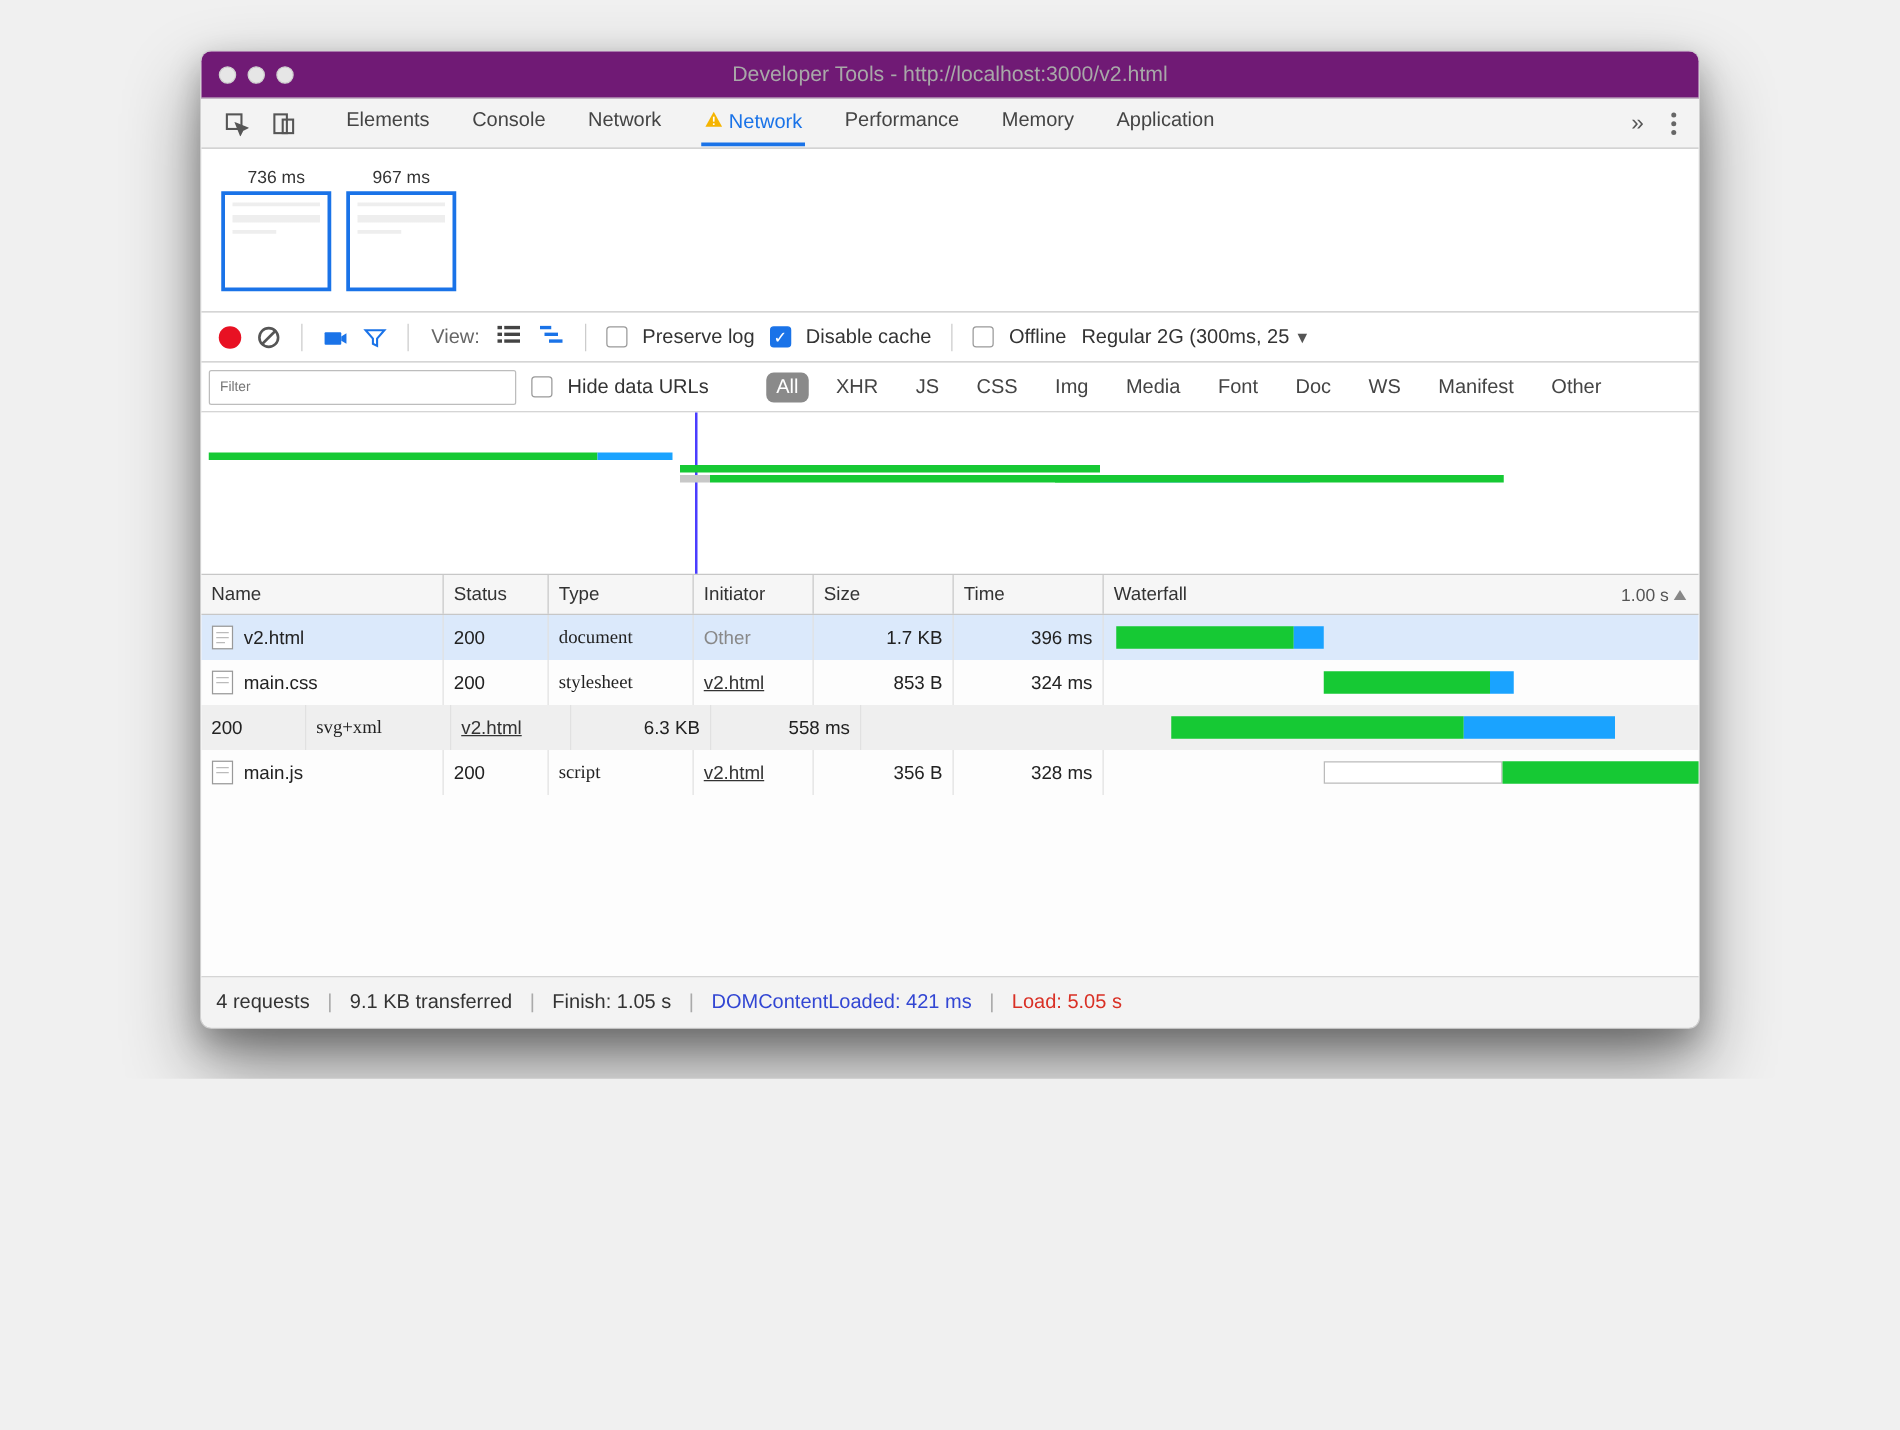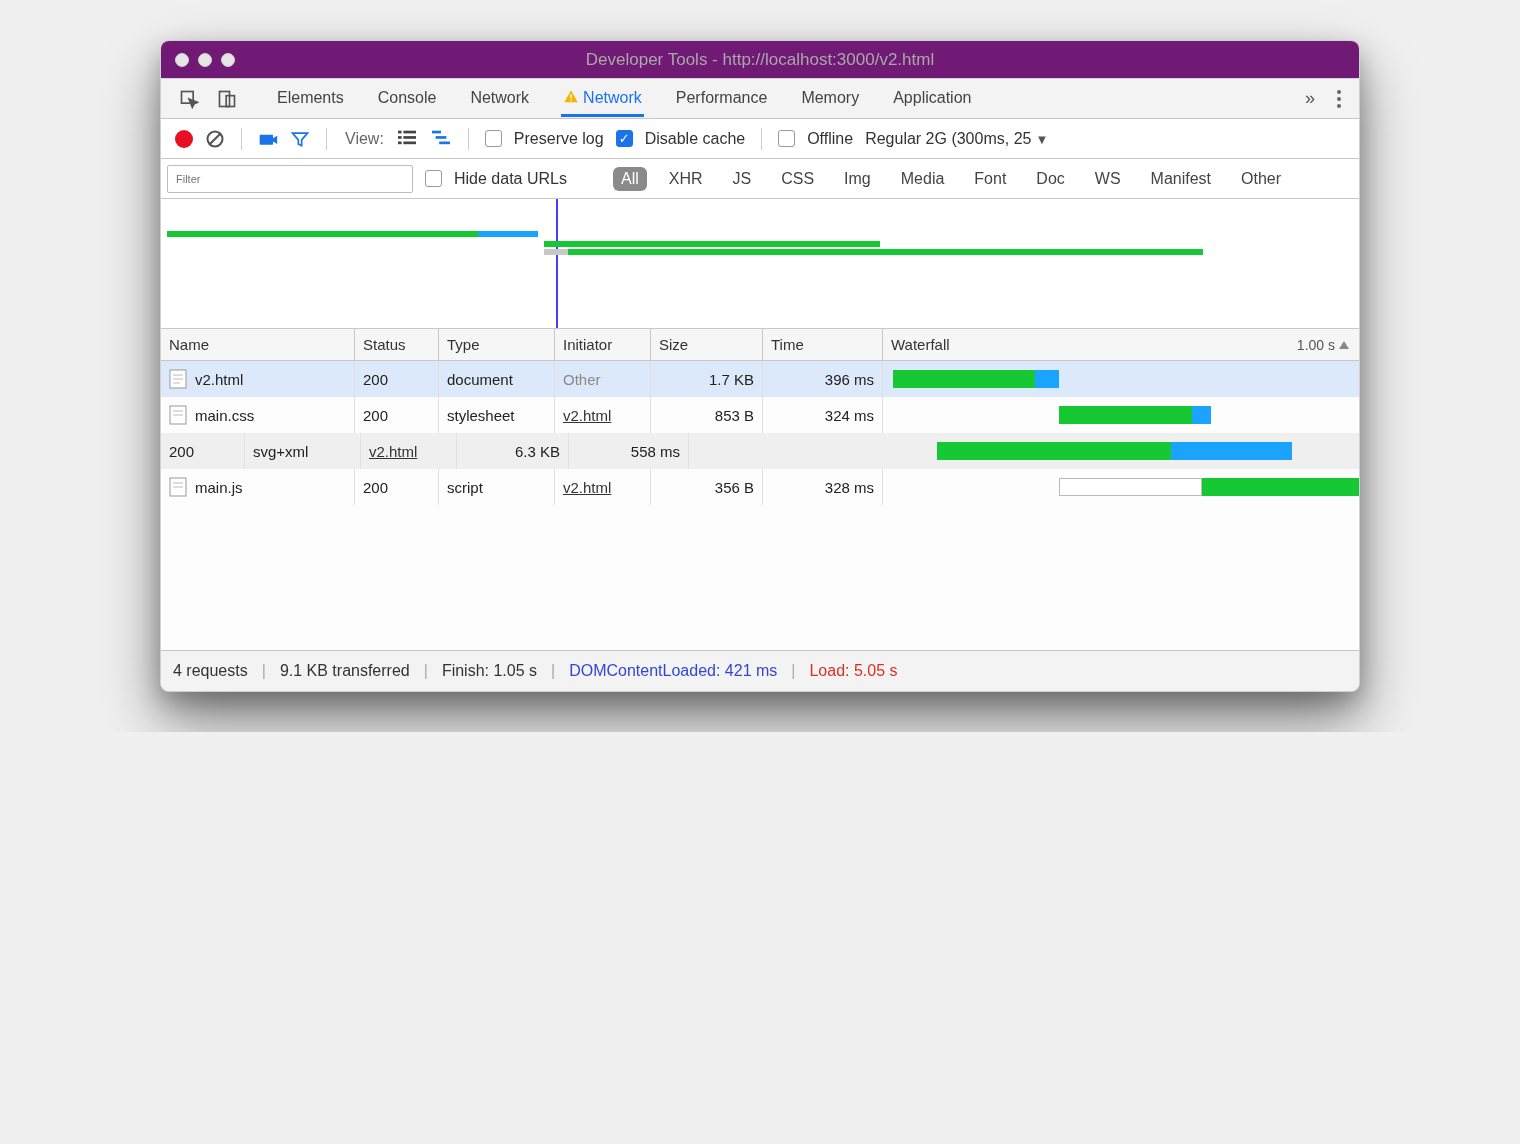--- a/index.html
+++ b/index.html
@@ -109,21 +109,21 @@
   .col-wf{flex:1; position:relative;}
   .wf-sort { position:absolute; right:10px; display:flex; align-items:center; gap:4px; color:#555; font-size:14px;}
   .tri-up { width:0;height:0;border-left:5px solid transparent;border-right:5px solid transparent;border-bottom:8px solid #888; }
   .tbody { min-height:290px; background:#fdfdfd; border-bottom:1px solid #c7c7c7; }
   .trow { display:flex; height:36px; align-items:stretch; font-size:15px; color:#222; }
   .trow:nth-child(odd){ background:#efefef; }
   .trow.selected { background:#dbe9fb; }
   .td { border-right:1px solid #e1e1e1; padding:0 8px; display:flex; align-items:center;text-align:right; }
   .td:last-child{border-right:none;}
   .td-name{width:194px; gap:8px;}
-  .td-status{width:84px;} .td-type{width:116px;} .td-init{width:96px;}
+  .td-status{width:84px;} .td-type{width:116px;font-family:Liberation Serif, serif;} .td-init{width:96px;}
   .td-size{width:112px; justify-content:flex-end;} .td-time{width:120px; justify-content:flex-end;}
   .td-wf{flex:1; position:relative; padding:0;}
   .file-icon { width:18px;height:20px; display:inline-flex; }
   .init-link { color:#333; text-decoration:underline; }
   .init-gray { color:#888; }
   .wf-bar { position:absolute; top:9px; height:18px; }
   .wf-outline { position:absolute; top:9px; height:18px; border:1px solid #bbb; background:#fff; }
   .statusbar {
     height:40px; display:flex; align-items:center; gap:8px; padding:0 12px;
     font-size:16px; color:#333; background:#f3f3f3;
@@ -179,20 +179,34 @@
     <div class="overflow">
       <span>»</span>
       <span class="kebab">
           <span></span>
           <span></span>
           <span></span>
         </span>
     </div>
   </div>
 
+  <div class="screenshots">
+    <div class="shot">
+      <div class="shot-label">736 ms</div>
+      <div class="shot-frame">
+          <div class="shot-ph"></div>
+        </div>
+    </div>
+    <div class="shot">
+      <div class="shot-label">967 ms</div>
+      <div class="shot-frame">
+          <div class="shot-ph"></div>
+        </div>
+    </div>
+  </div>
 
   <div class="toolbar">
     <div class="rec-dot"></div>
     <span>
       <svg class="icon-svg" viewBox="0 0 24 24" fill="none" stroke="#555" stroke-width="2.5">
           <circle cx="12" cy="12" r="9"></circle>
           <line x1="5" y1="19" x2="19" y2="5"></line>
         </svg>
     </span>
     <div class="tsep"></div>

